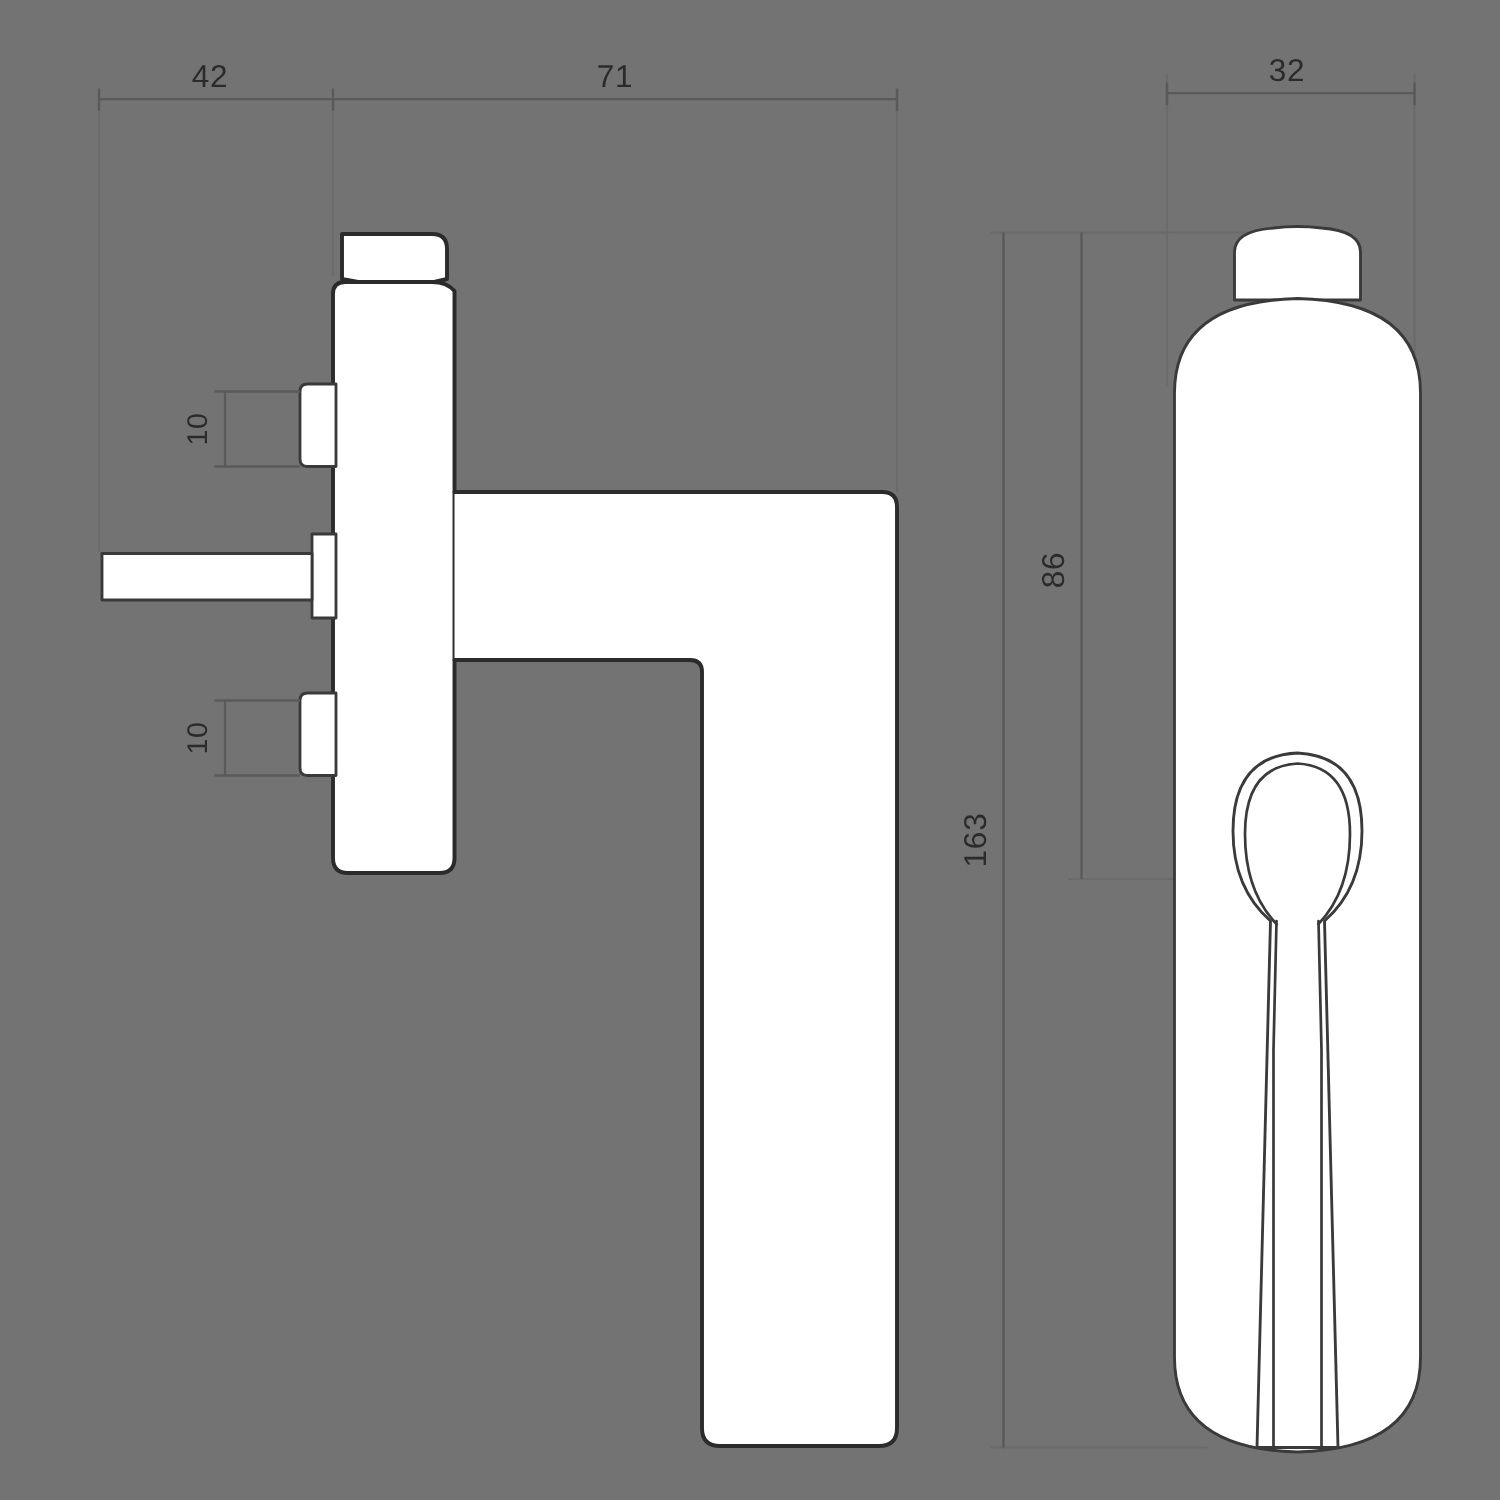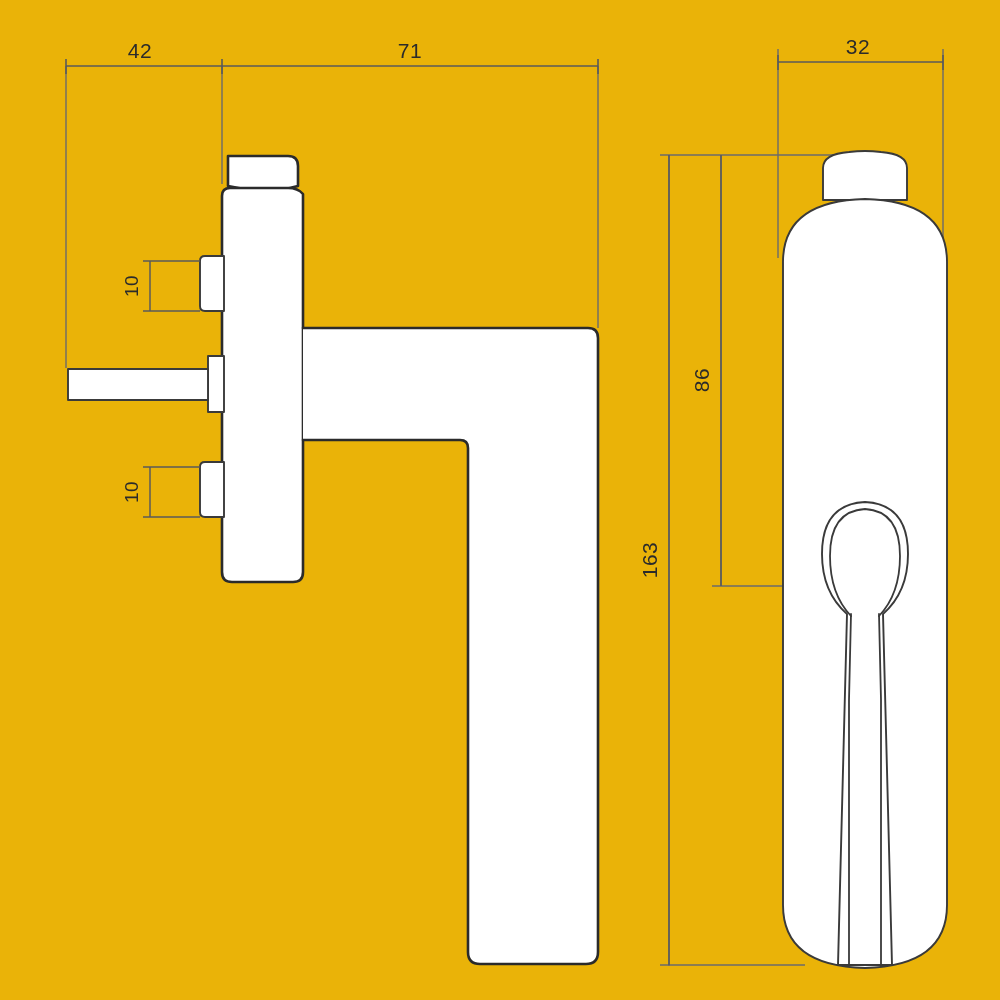--- a/index.html
+++ b/index.html
@@ -10,21 +10,21 @@
   body {
     width: 1000px;
     height: 1000px;
     font-family: "Liberation Sans", sans-serif;
     overflow: hidden;
   }
   #drawing-root {
     position: relative;
     width: 1000px;
     height: 1000px;
-    background: #eab308;
+    background: #737373;
   }
   svg#tech-drawing {
     display: block;
     width: 1000px;
     height: 1000px;
   }
   .part-outline {
     fill: #ffffff;
     stroke: #2b2b2b;
     stroke-width: 2.6;

